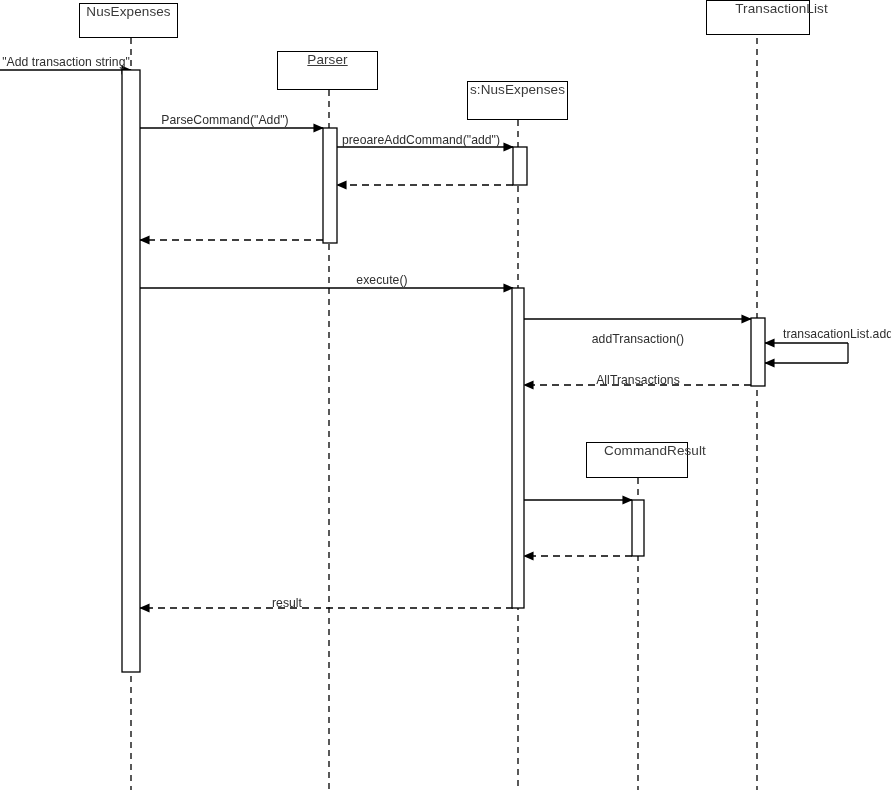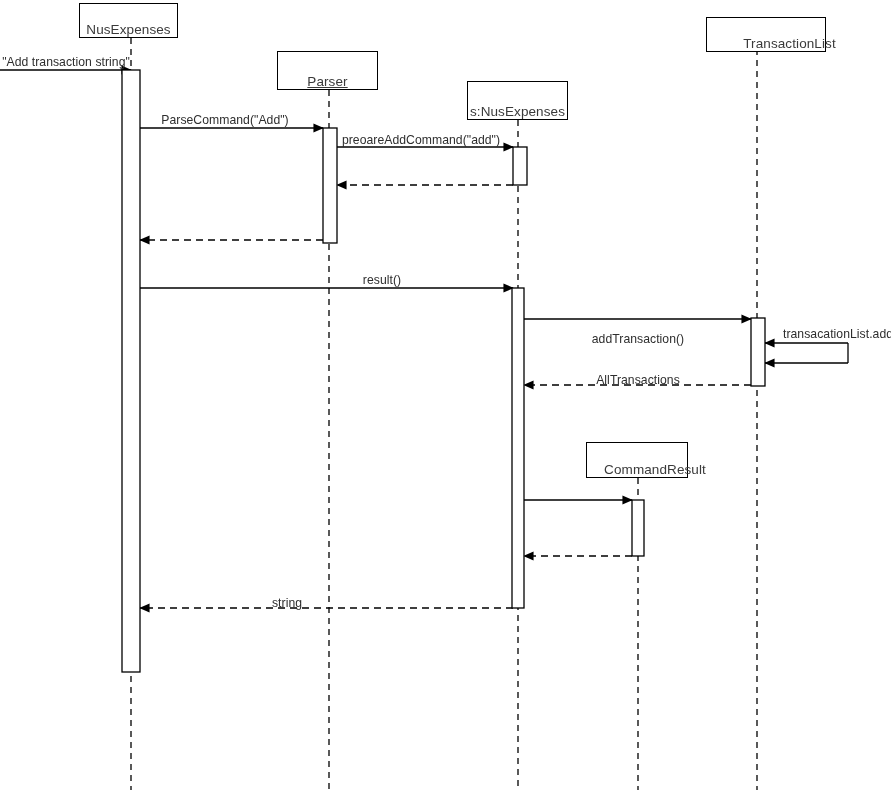--- a/index.html
+++ b/index.html
@@ -24,21 +24,21 @@
     top: 0;
     width: 891px;
     height: 792px;
   }
   .lifeline-box {
     position: absolute;
     box-sizing: border-box;
     border: 1.3px solid #000000;
     background: #ffffff;
     display: flex;
-    align-items: flex-end;
+    align-items: flex-start;
     justify-content: center;
     color: #3a3a3a;
     font-size: 13.5px;
     letter-spacing: 0.1px;
     white-space: nowrap;
   }
   .msg-label {
     position: absolute;
     color: #2e2e2e;
     font-size: 12.2px;
@@ -105,27 +105,27 @@
       </div>
       <div class="lifeline-box" style="left: 277px; top: 51px; width: 101px; height: 39px; text-decoration: underline;">
         <span>Parser</span>
       </div>
       <div class="lifeline-box" style="left: 467px; top: 81px; width: 101px; height: 39px;">
         <span>s:NusExpenses</span>
       </div>
       <div class="lifeline-box" style="left: 586px; top: 442px; width: 102px; height: 36px; padding-left: 36px;">
         <span>CommandResult</span>
       </div>
-      <div class="lifeline-box" style="left: 706px; top: 17px; width: 120px; height: 35px; padding-left: 47px;">
+      <div class="lifeline-box" style="left: 706px; top: 0; width: 104px; height: 35px; padding-left: 47px;">
         <span>TransactionList</span>
       </div>
     </div>
   <div id="message-labels">
       <div class="msg-label" style="left: 66px; top: 55px;">"Add transaction string"</div>
       <div class="msg-label" style="left: 225px; top: 113px;">ParseCommand("Add")</div>
       <div class="msg-label" style="left: 421px; top: 133px;">preoareAddCommand("add")</div>
-      <div class="msg-label" style="left: 382px; top: 273px;">result()</div>
+      <div class="msg-label" style="left: 382px; top: 273px;">execute()</div>
       <div class="msg-label" style="left: 638px; top: 304px; margin-top: 28px;">addTransaction()</div>
       <div class="msg-label" style="left: 638px; top: 373px;">AllTransactions</div>
-      <div class="msg-label" style="left: 287px; top: 596px;">string</div>
+      <div class="msg-label" style="left: 287px; top: 596px;">result</div>
       <div class="msg-label left-anchor" style="left: 783px; top: 327px;">transacationList.add()</div>
     </div>
 </div>
 
 </body></html>

